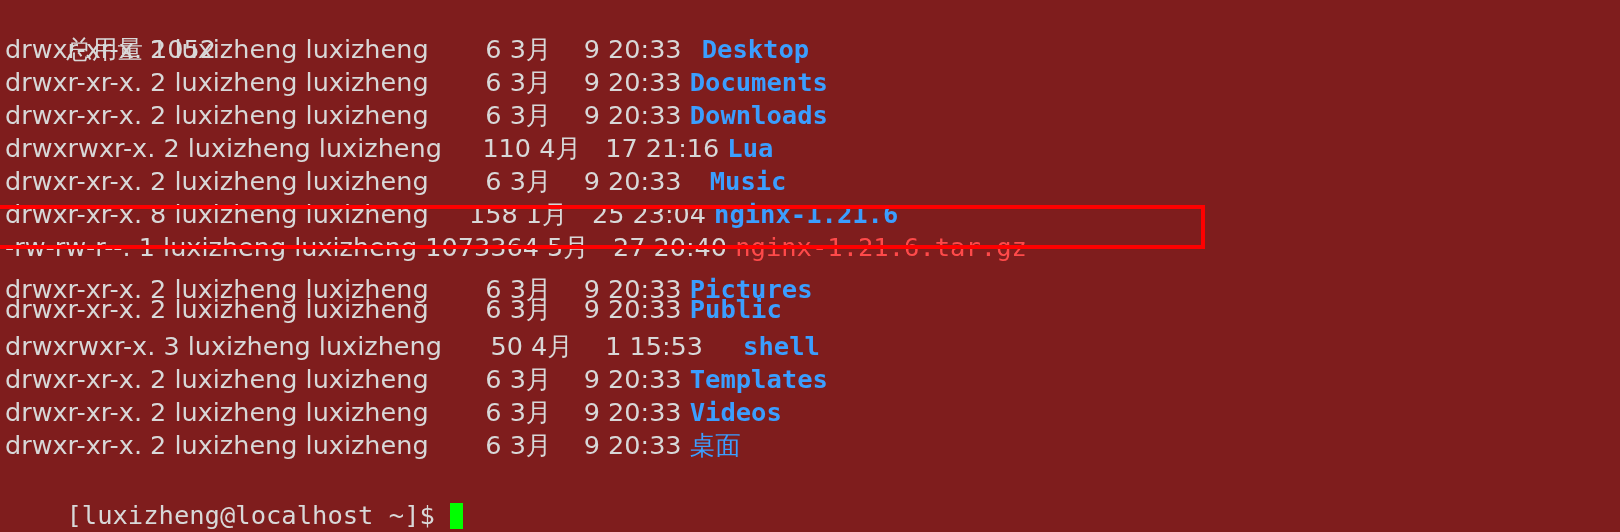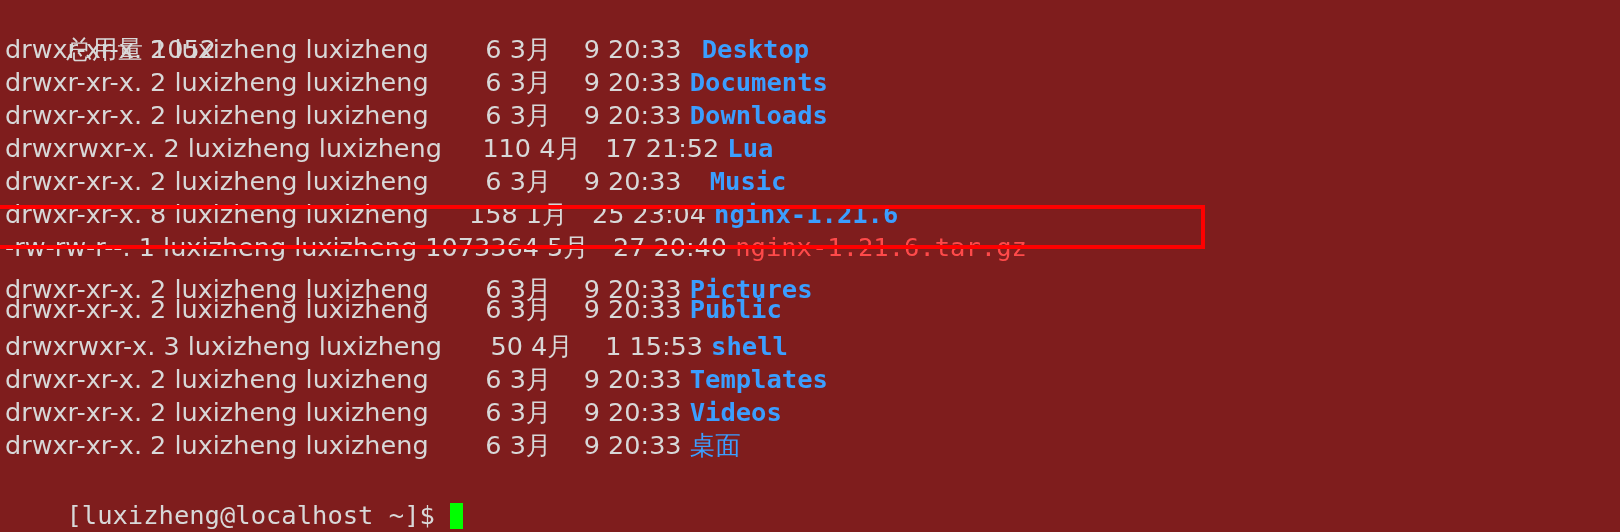--- a/index.html
+++ b/index.html
@@ -73,27 +73,27 @@
 <div id="terminal" style="background: #7f1d1d;">
 
   <div class="line" id="total-line" style="top:0px;">
     <span class="seg c-cjk c-default" style="color: rgb(216, 216, 216);">总用量 1052</span>
   </div>
 
   <div id="listing-rows">
       <div class="line" style="top: 33px;"><span class="seg c-default c-cjk" style="color: rgb(216, 216, 216);">drwxr-xr-x. 2 luxizheng luxizheng       6 3月    9 20:33 </span><span class="seg c-dir" style="color: rgb(59, 158, 255); margin-left: 12px;">Desktop</span></div>
       <div class="line" style="top: 66px;"><span class="seg c-default c-cjk" style="color: rgb(216, 216, 216);">drwxr-xr-x. 2 luxizheng luxizheng       6 3月    9 20:33 </span><span class="seg c-dir" style="color: rgb(59, 158, 255);">Documents</span></div>
       <div class="line" style="top: 99px;"><span class="seg c-default c-cjk" style="color: rgb(216, 216, 216);">drwxr-xr-x. 2 luxizheng luxizheng       6 3月    9 20:33 </span><span class="seg c-dir" style="color: rgb(59, 158, 255);">Downloads</span></div>
-      <div class="line" style="top: 132px;"><span class="seg c-default c-cjk" style="color: rgb(216, 216, 216);">drwxrwxr-x. 2 luxizheng luxizheng     110 4月   17 21:52 </span><span class="seg c-dir" style="color: rgb(59, 158, 255);">Lua</span></div>
+      <div class="line" style="top: 132px;"><span class="seg c-default c-cjk" style="color: rgb(216, 216, 216);">drwxrwxr-x. 2 luxizheng luxizheng     110 4月   17 21:16 </span><span class="seg c-dir" style="color: rgb(59, 158, 255);">Lua</span></div>
       <div class="line" style="top: 165px;"><span class="seg c-default c-cjk" style="color: rgb(216, 216, 216);">drwxr-xr-x. 2 luxizheng luxizheng       6 3月    9 20:33 </span><span class="seg c-dir" style="color: rgb(59, 158, 255); margin-left: 20px;">Music</span></div>
       <div class="line" style="top: 198px;"><span class="seg c-default c-cjk" style="color: rgb(216, 216, 216);">drwxr-xr-x. 8 luxizheng luxizheng     158 1月   25 23:04 </span><span class="seg c-dir" style="color: rgb(59, 158, 255);">nginx-1.21.6</span></div>
       <div class="line" style="top: 231px;"><span class="seg c-default c-cjk" style="color: rgb(216, 216, 216);">-rw-rw-r--. 1 luxizheng luxizheng 1073364 5月   27 20:40 </span><span class="seg c-archive" style="color: rgb(255, 74, 74);">nginx-1.21.6.tar.gz</span></div>
       <div class="line" style="top: 273px;"><span class="seg c-default c-cjk" style="color: rgb(216, 216, 216);">drwxr-xr-x. 2 luxizheng luxizheng       6 3月    9 20:33 </span><span class="seg c-dir" style="color: rgb(59, 158, 255);">Pictures</span></div>
       <div class="line" style="top: 293px; text-align: center;"><span class="seg c-default c-cjk" style="color: rgb(216, 216, 216);">drwxr-xr-x. 2 luxizheng luxizheng       6 3月    9 20:33 </span><span class="seg c-dir" style="color: rgb(59, 158, 255);">Public</span></div>
-      <div class="line" style="top: 330px;"><span class="seg c-default c-cjk" style="color: rgb(216, 216, 216);">drwxrwxr-x. 3 luxizheng luxizheng      50 4月    1 15:53 </span><span class="seg c-dir" style="color: rgb(59, 158, 255);">shell</span></div>
+      <div class="line" style="top: 330px;"><span class="seg c-default c-cjk" style="color: rgb(216, 216, 216);">drwxrwxr-x. 3 luxizheng luxizheng      50 4月    1 15:53 </span><span class="seg c-dir" style="color: rgb(59, 158, 255); margin-left: 32px;">shell</span></div>
       <div class="line" style="top: 363px;"><span class="seg c-default c-cjk" style="color: rgb(216, 216, 216);">drwxr-xr-x. 2 luxizheng luxizheng       6 3月    9 20:33 </span><span class="seg c-dir" style="color: rgb(59, 158, 255);">Templates</span></div>
       <div class="line" style="top: 396px;"><span class="seg c-default c-cjk" style="color: rgb(216, 216, 216);">drwxr-xr-x. 2 luxizheng luxizheng       6 3月    9 20:33 </span><span class="seg c-dir" style="color: rgb(59, 158, 255);">Videos</span></div>
       <div class="line" style="top: 429px;"><span class="seg c-default c-cjk" style="color: rgb(216, 216, 216);">drwxr-xr-x. 2 luxizheng luxizheng       6 3月    9 20:33 </span><span class="seg cjk-dir" style="color: rgb(59, 158, 255);">桌面</span></div>
     </div>
 
   <div id="highlight-box" style="border-color: rgb(255, 0, 0);"></div>
 
   <div class="line" id="prompt-line" style="top:466px;">
     <span class="seg c-default" style="color: rgb(216, 216, 216);">[luxizheng@localhost ~]$ </span><span id="cursor" style="background: rgb(0, 255, 0);"></span>
   </div>

